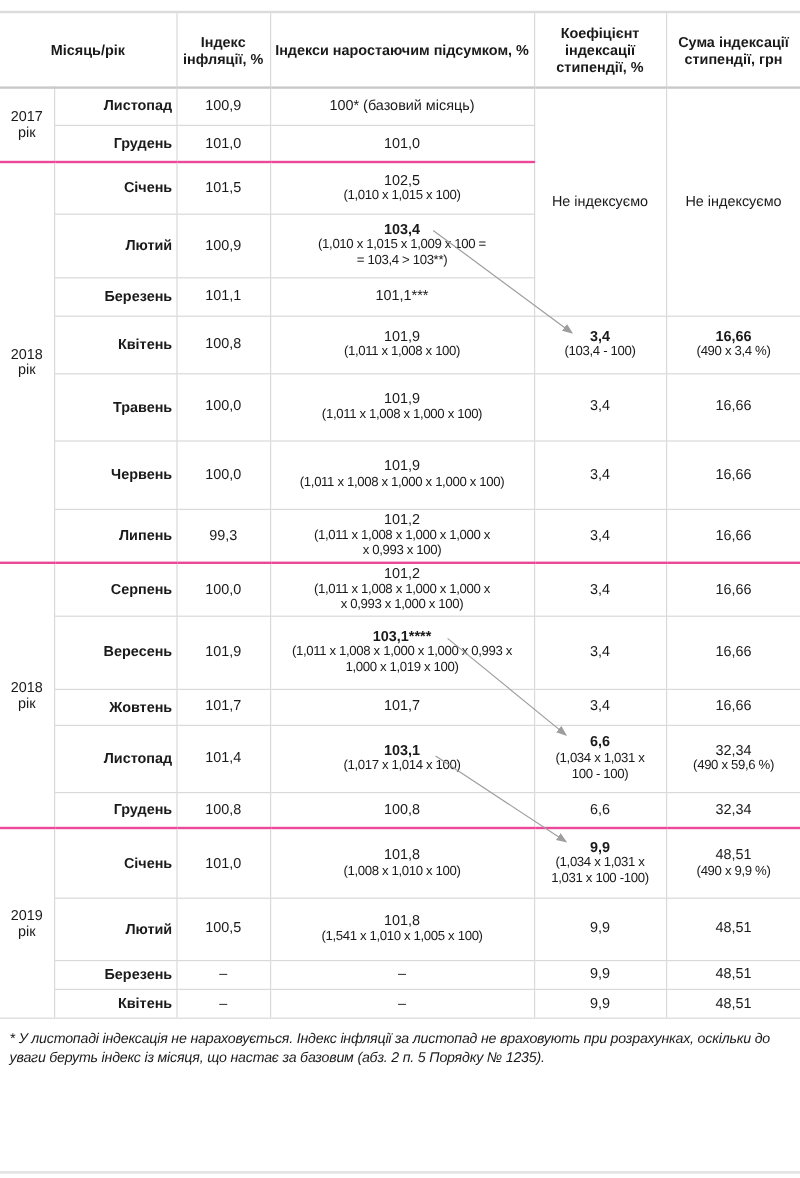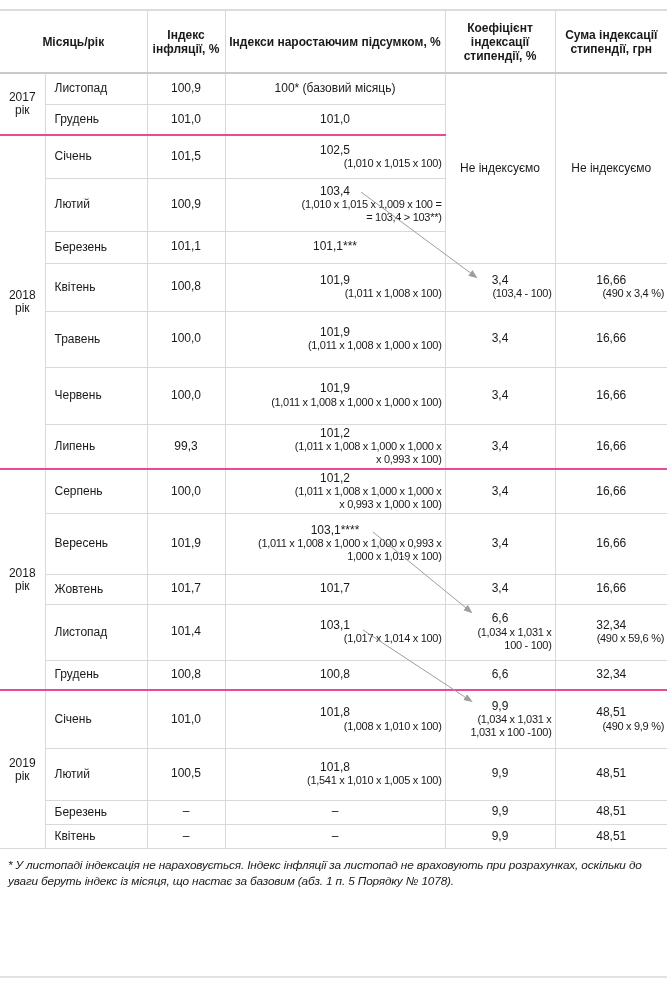--- a/index.html
+++ b/index.html
@@ -6,26 +6,26 @@
   body { font-family:"Liberation Sans", sans-serif; color:#1a1a1a; }
   .page { position:relative; width:667px; height:982px; background:#fff; overflow:hidden; }
   .rule-top { height:2px; background:#dcdcdc; margin-top:9px; }
   .rule-bottom-table { height:1px; background:#d9d9d9; }
   .rule-page-bottom { position:absolute; left:0; top:976px; width:667px; height:2px; background:#e2e2e2; }
   table { border-collapse:collapse; table-layout:fixed; width:667px; border-style:hidden; }
   td, th { border:1px solid #d9d9d9; padding:1px 3px; vertical-align:middle; overflow:hidden; }
   th { font-weight:bold; font-size:12px; line-height:14px; text-align:center; border-bottom:2px solid #c9c9c9; }
   thead tr { height:62px; }
   td { font-size:12px; line-height:13px; text-align:center; }
-  td.month { text-align:left; padding-left:9px; }
+  td.month { text-align:right; padding-left:9px;font-weight:bold; }
   td.year { text-align:center; }
   tr.gsep > td, td.sepb { border-bottom:2px solid #ec4899; }
   .v-line { font-size:12px; line-height:13.5px; white-space:nowrap; }
-  .v-bold { font-weight:normal; }
-  .f-line { font-size:11px; line-height:13px; letter-spacing:-0.3px; white-space:nowrap;text-align:right; }
+  .v-bold { font-weight:bold; }
+  .f-line { font-size:11px; line-height:13px; letter-spacing:-0.3px; white-space:nowrap; }
   .arrow-overlay { position:absolute; left:0; top:0; width:667px; height:982px; pointer-events:none; }
   .footnotes { margin:9px 8px 0 8px; }
   .footnotes p { margin:0; font-style:italic; font-size:11.8px; line-height:15.5px; letter-spacing:-0.15px; }
 </style>
 </head>
 <body>
 
 <div class="page">
 
   <div class="rule-top"></div>
@@ -321,21 +321,21 @@
           <td>
             <div class="v-line">48,51</div>
           </td>
         </tr>
       </tbody>
   </table>
 
   <div class="rule-bottom-table"></div>
 
   <div class="footnotes">
-    <p>* У листопаді індексація не нараховується. Індекс інфляції за листопад не враховують при розрахунках, оскільки до уваги беруть індекс із місяця, що настає за базовим (абз. 1 п. 5 Порядку № 1078).</p>
+    <p>* У листопаді індексація не нараховується. Індекс інфляції за листопад не враховують при розрахунках, оскільки до уваги беруть індекс із місяця, що настає за базовим (абз. 2 п. 5 Порядку № 1235).</p>
   </div>
 
   <svg class="arrow-overlay" width="667" height="982" viewBox="0 0 667 982">
     <defs>
       <marker id="ah" markerWidth="9" markerHeight="8" refX="7" refY="3.5" orient="auto" markerUnits="userSpaceOnUse">
         <path d="M0,0 L9,3.5 L0,7 Z" fill="#9e9e9e"></path>
       </marker>
     </defs>
     <g>
         <line x1="361" y1="192" x2="476" y2="277" stroke="#9e9e9e" stroke-width="1" marker-end="url(#ah)"></line>

